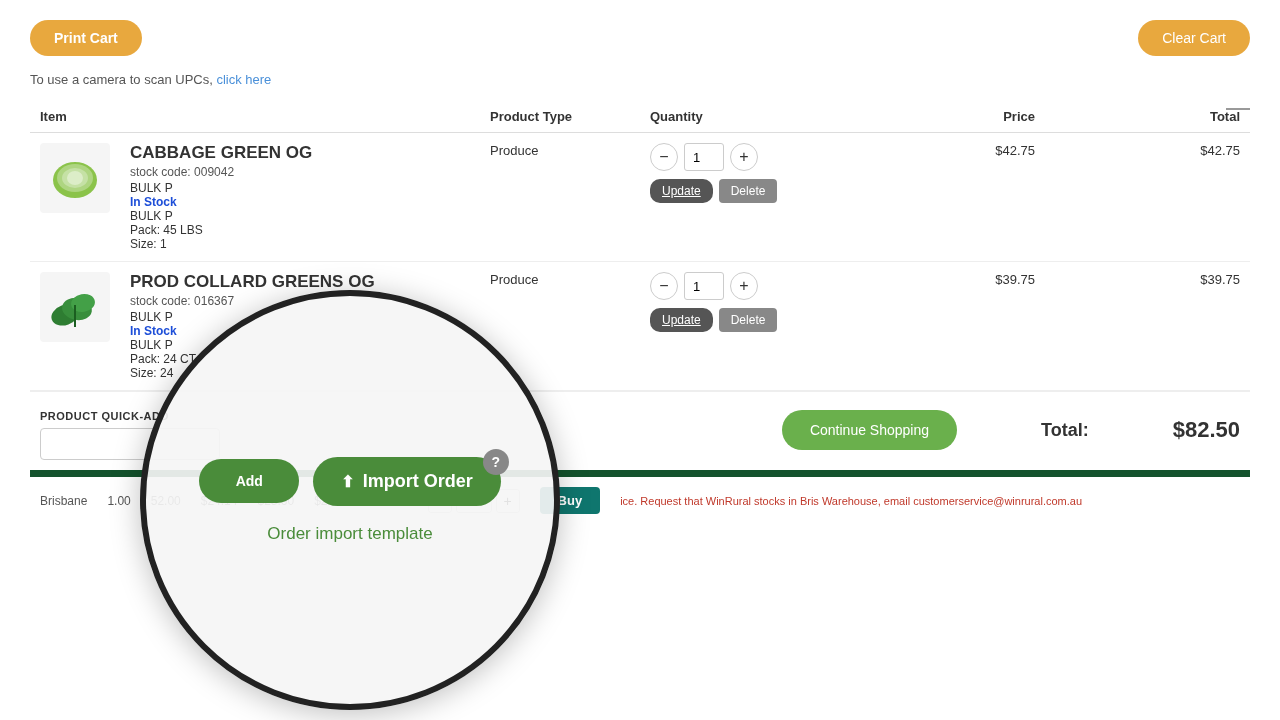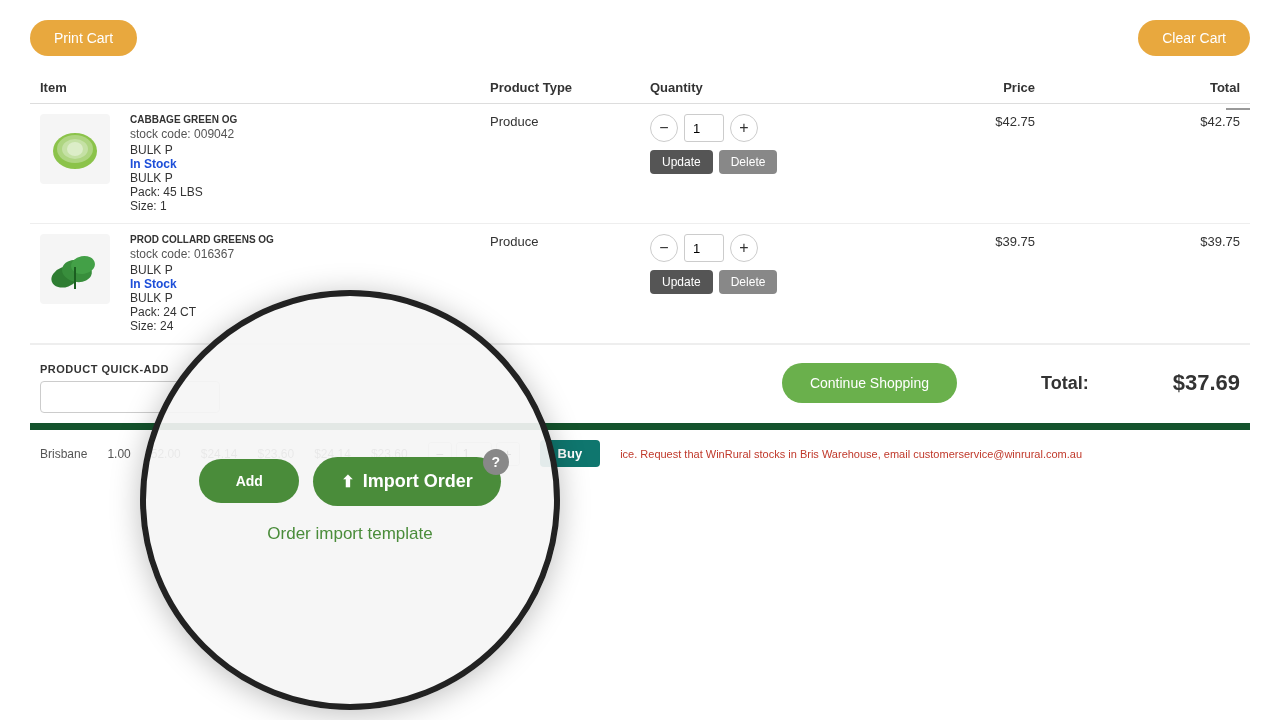--- a/index.html
+++ b/index.html
@@ -30,21 +30,21 @@
     }
 
     .btn-print {
       background: #e8a83e;
       color: #fff;
       border: none;
       border-radius: 25px;
       padding: 10px 24px;
       font-size: 14px;
       cursor: pointer;
-      font-weight: 400;
+      font-weight: 700;
     }
 
     .btn-clear {
       background: #e8a83e;
       color: #fff;
       border: none;
       border-radius: 25px;
       padding: 10px 24px;
       font-size: 14px;
       cursor: pointer;
@@ -101,21 +101,21 @@
       background: #f5f5f5;
       border-radius: 4px;
       display: flex;
       align-items: center;
       justify-content: center;
       overflow: hidden;
     }
 
     .item-name {
       font-weight: 700;
-      font-size: 10px;
+      font-size: 17px;
       margin-bottom: 2px;
     }
 
     .item-stock-code {
       font-size: 12px;
       color: #555;
       margin-bottom: 2px;
     }
 
     .item-bulk {
@@ -167,24 +167,25 @@
 
     .action-btns {
       display: flex;
       gap: 6px;
     }
 
     .btn-update {
       background: #555;
       color: #fff;
       border: none;
-      border-radius: 4px;
+      border-radius: 10px;
       padding: 5px 12px;
       font-size: 12px;
       cursor: pointer;
+      text-decoration: underline;
     }
 
     .btn-delete {
       background: #888;
       color: #fff;
       border: none;
       border-radius: 4px;
       padding: 5px 12px;
       font-size: 12px;
       cursor: pointer;
@@ -412,20 +413,23 @@
 </head>
 <body>
 
 <div class="page-wrapper">
 
   <div class="top-bar">
     <button class="btn-print">Print Cart</button>
     <button class="btn-clear">Clear Cart</button>
   </div>
 
+  <div class="scan-text">
+    <span>To use a camera to scan UPCs,</span> <a href="#">click here</a>
+  </div>
 
   <div class="top-right-dash"></div>
 
   <table class="cart-table">
     <thead>
       <tr>
         <th>Item</th>
         <th></th>
         <th>Product Type</th>
         <th>Quantity</th>
@@ -520,21 +524,21 @@
   </table>
 
   <div class="bottom-section">
     <div class="product-quick-add">
       <span class="quick-add-label">PRODUCT QUICK-ADD</span>
       <input class="quick-add-input" type="text" style="">
     </div>
     <div class="total-area">
       <button class="continue-shopping-btn">Continue Shopping</button>
       <span class="total-label">Total:</span>
-      <span class="total-amount">$37.69</span>
+      <span class="total-amount">$82.50</span>
     </div>
   </div>
 
   <div class="bottom-row">
     <span class="bottom-row-item">Brisbane</span>
     <span class="bottom-row-item">1.00</span>
     <span class="bottom-row-item">52.00</span>
     <span class="bottom-row-item">$24.14</span>
     <span class="bottom-row-item">$23.60</span>
     <span class="bottom-row-item">$24.14</span>

